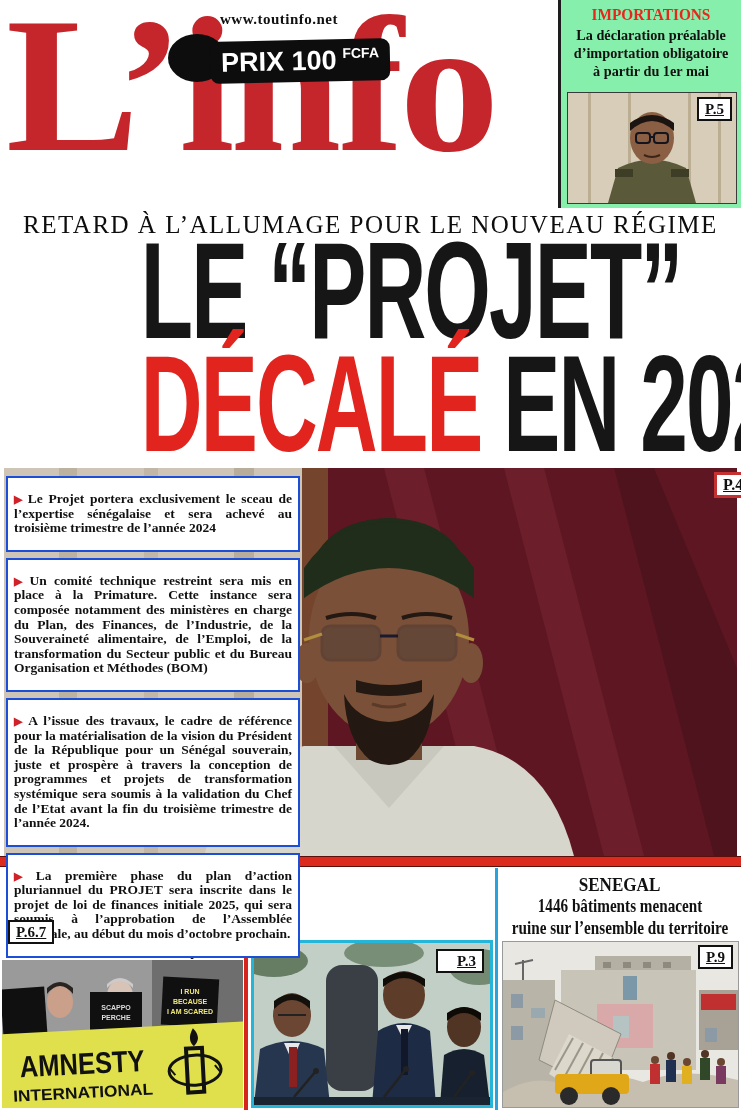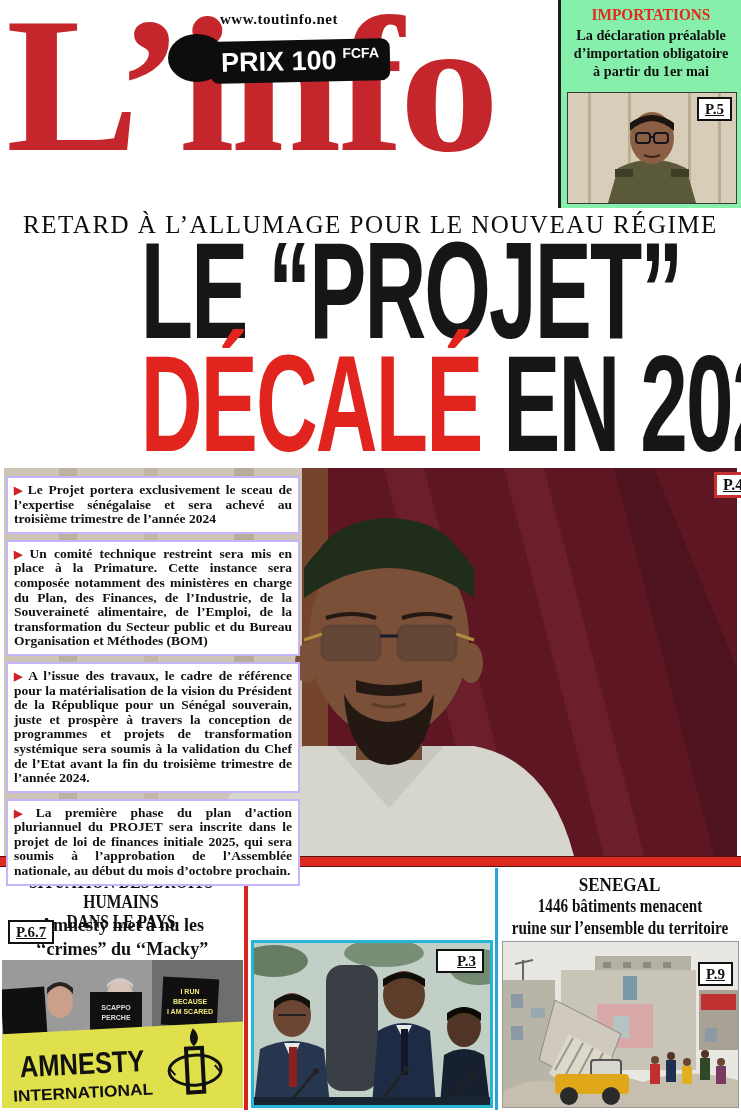--- a/index.html
+++ b/index.html
@@ -42,21 +42,21 @@
         transform:scaleX(.62);transform-origin:center top;white-space:nowrap;}
   .hl1{top:234px;}
   .hl2{top:347px;}
   .hl-red{color:#e2241f;}
 
   
   .main-photo{left:4px;top:468px;width:733px;height:388px;overflow:hidden;background:#5e1722;}
   .red-rule{left:0;top:856px;width:741px;height:11px;background:#dc2a1f;border-top:1px solid #5c0f0a;
         border-bottom:1px solid #5c0f0a;box-sizing:border-box;}
   .bullets{left:6px;top:476px;width:294px;display:flex;flex-direction:column;gap:6px;z-index:5;}
-  .bullet-box{background:#fff;border:2px solid #c4b5fd;padding:5px 6px;font-size:13.5px;line-height:14.6px;
+  .bullet-box{background:#fff;border:2px solid #1d4ed8;padding:14px 6px;font-size:13.5px;line-height:14.6px;
         font-weight:bold;text-align:justify;}
   .arrow{color:#cf2127;font-size:11px;margin-right:3px;}
 
   
   .b-left-kicker{left:-21px;top:872px;width:284px;text-align:center;font-size:19px;line-height:20px;
         font-weight:bold;transform:scaleX(.82);transform-origin:center top;}
   .b-left-title{left:1px;top:913px;width:242px;text-align:center;font-size:18px;line-height:24px;font-weight:bold;}
   .b-left-photo{left:2px;top:960px;width:241px;height:148px;overflow:hidden;background:#9a9a9a;}
 
   .v-div-red{left:244px;top:868px;width:4px;height:242px;background:#d5251c;}
@@ -280,16 +280,16 @@
         <circle cx="168" cy="114" r="4" fill="#503424"></circle>
           <rect x="163" y="118" width="10" height="22" fill="#203050"></rect>
         <circle cx="184" cy="120" r="4" fill="#6b4733"></circle>
           <rect x="179" y="124" width="10" height="18" fill="#e0b020"></rect>
         <circle cx="202" cy="112" r="4" fill="#503424"></circle>
           <rect x="197" y="116" width="10" height="22" fill="#304828"></rect>
         <circle cx="218" cy="120" r="4" fill="#6b4733"></circle>
           <rect x="213" y="124" width="10" height="18" fill="#7a3a60"></rect>
       </g>
     </svg>
-    <span class="page-badge" style="right:5px;top:20px;">P.9</span>
+    <span class="page-badge" style="right:5px;top:3px;">P.9</span>
   </div>
 
 </div>
 
 </body></html>

